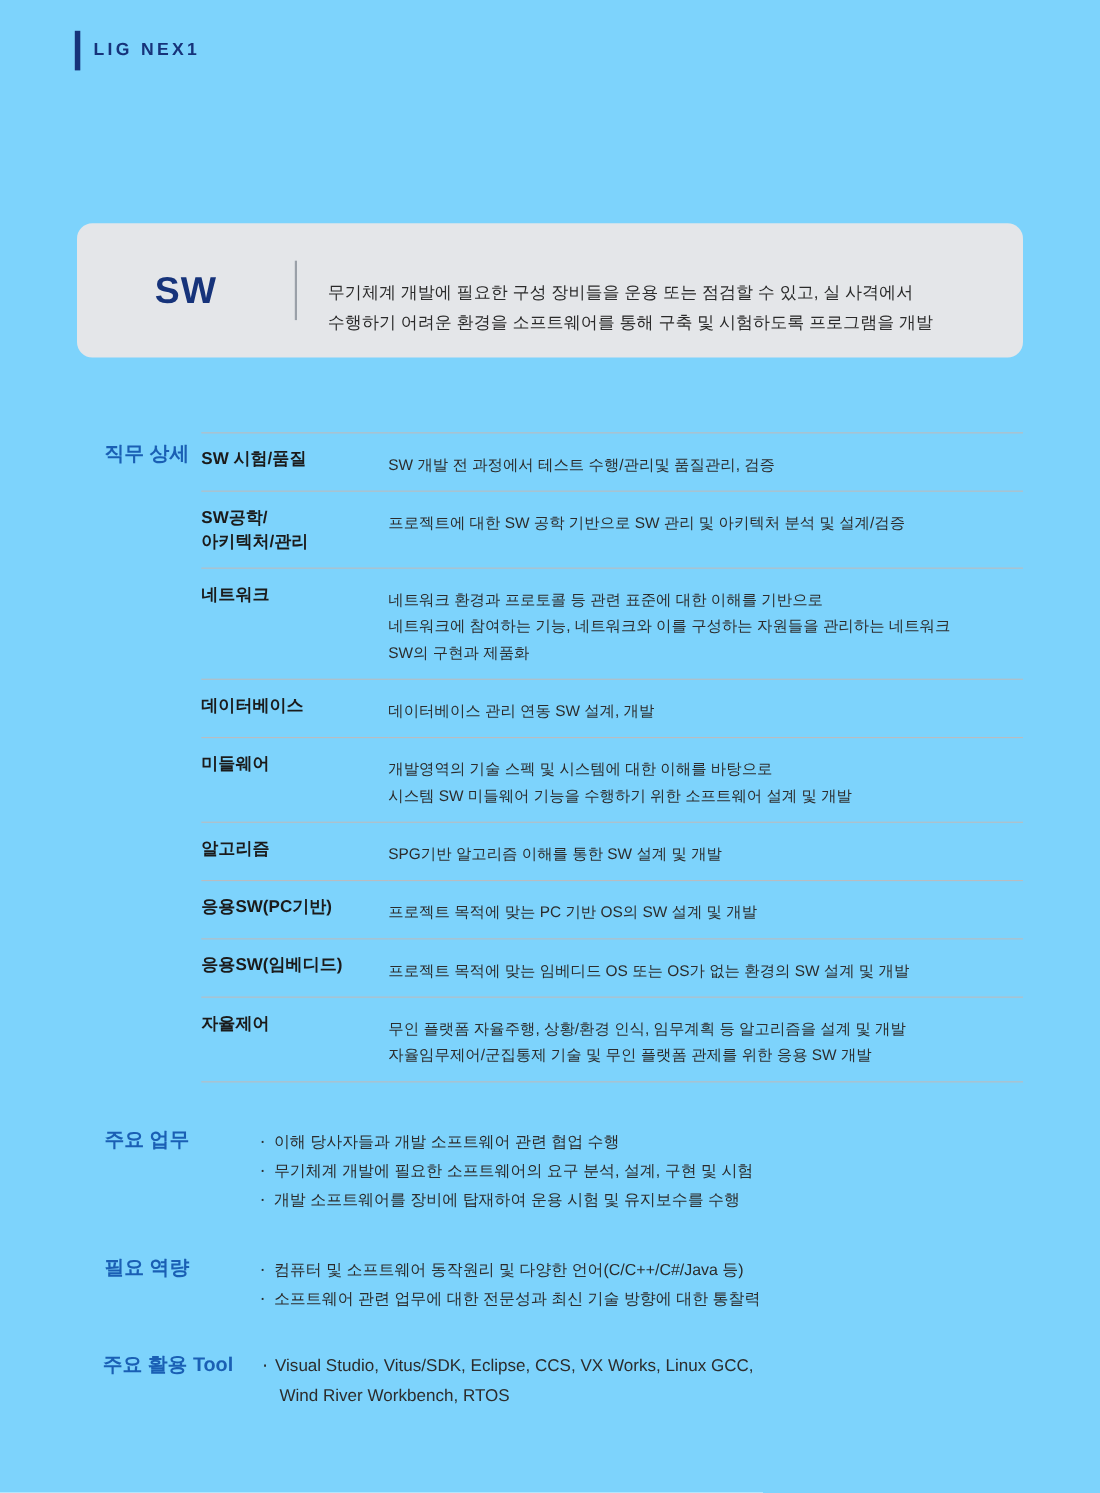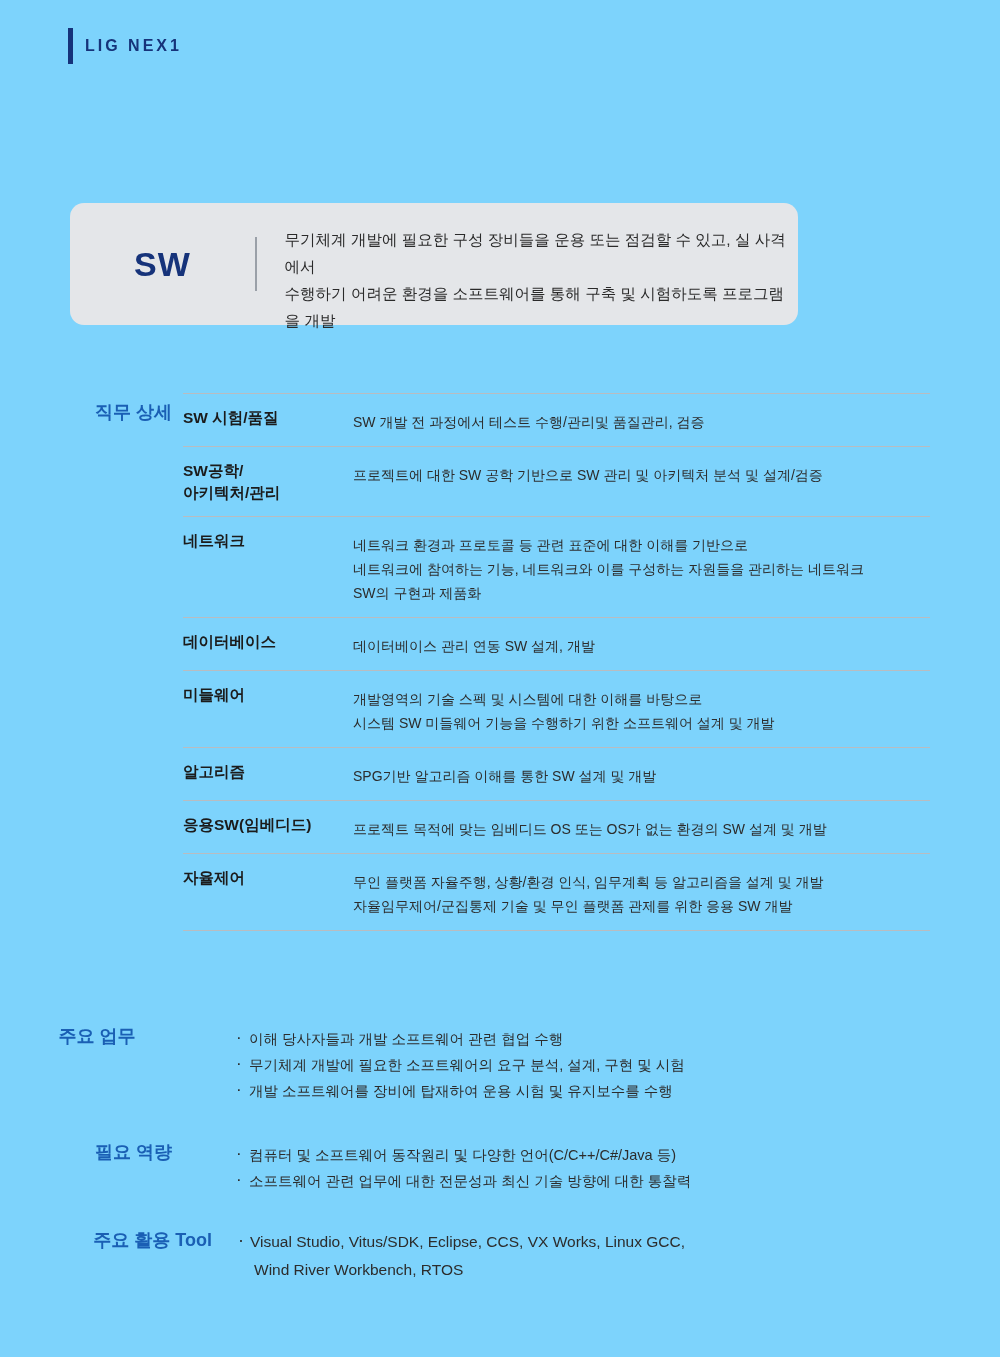--- a/index.html
+++ b/index.html
@@ -49,21 +49,21 @@
     font-weight: bold;
     color: #16337a;
     letter-spacing: -0.5px;
   }
 
   
   .summary-box {
     position: absolute;
     left: 70px;
     top: 203px;
-    width: 728px;
+    width: 860px;
     height: 122px;
     background: #e4e6e9;
     border-radius: 14px;
     display: flex;
     align-items: center;
   }
   .summary-tag {
     width: 198px;
     text-align: center;
     font-size: 34px;
@@ -228,36 +228,42 @@
           <div>시스템 SW 미들웨어 기능을 수행하기 위한 소프트웨어 설계 및 개발</div>
         </td>
       </tr>
       <tr>
         <td class="cat">알고리즘</td>
         <td class="desc">
           <div>SPG기반 알고리즘 이해를 통한 SW 설계 및 개발</div>
         </td>
       </tr>
       <tr>
+        <td class="cat">응용SW(PC기반)</td>
+        <td class="desc">
+          <div>프로젝트 목적에 맞는 PC 기반 OS의 SW 설계 및 개발</div>
+        </td>
+      </tr>
+      <tr>
         <td class="cat">응용SW(임베디드)</td>
         <td class="desc">
           <div>프로젝트 목적에 맞는 임베디드 OS 또는 OS가 없는 환경의 SW 설계 및 개발</div>
         </td>
       </tr>
       <tr>
         <td class="cat">자율제어</td>
         <td class="desc">
           <div>무인 플랫폼 자율주행, 상황/환경 인식, 임무계획 등 알고리즘을 설계 및 개발</div>
           <div>자율임무제어/군집통제 기술 및 무인 플랫폼 관제를 위한 응용 SW 개발</div>
         </td>
       </tr>
     </tbody>
   </table>
 
-  <div class="section-label" style="top:1024px;text-align:center;">주요 업무</div>
+  <div class="section-label" style="top:1024px;">주요 업무</div>
   <div class="bullets" style="top:1026px;">
     <div class="b">이해 당사자들과 개발 소프트웨어 관련 협업 수행</div>
     <div class="b">무기체계 개발에 필요한 소프트웨어의 요구 분석, 설계, 구현 및 시험</div>
     <div class="b">개발 소프트웨어를 장비에 탑재하여 운용 시험 및 유지보수를 수행</div>
   </div>
 
   <div class="section-label" style="top:1140px;">필요 역량</div>
   <div class="bullets" style="top:1142px;">
     <div class="b">컴퓨터 및 소프트웨어 동작원리 및 다양한 언어(C/C++/C#/Java 등)</div>
     <div class="b">소프트웨어 관련 업무에 대한 전문성과 최신 기술 방향에 대한 통찰력</div>

